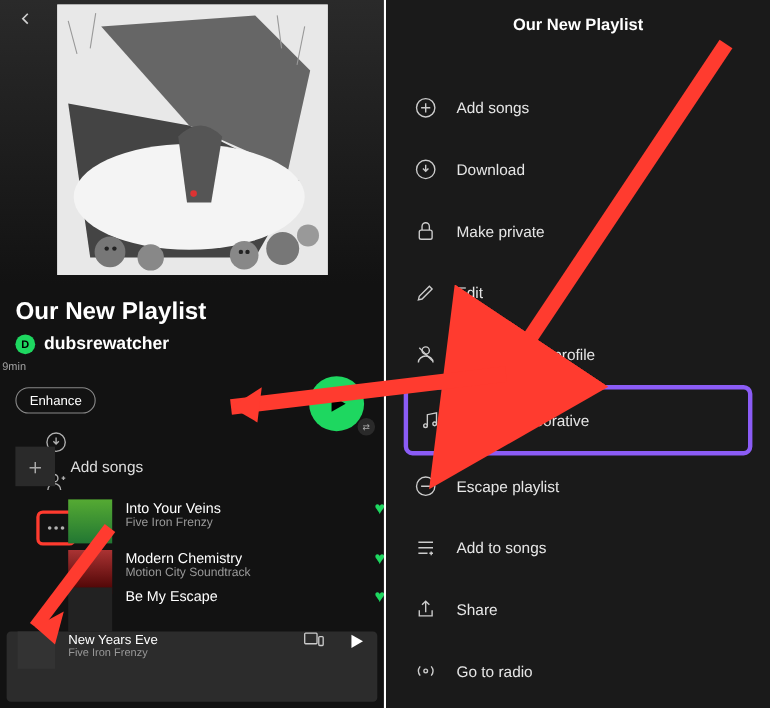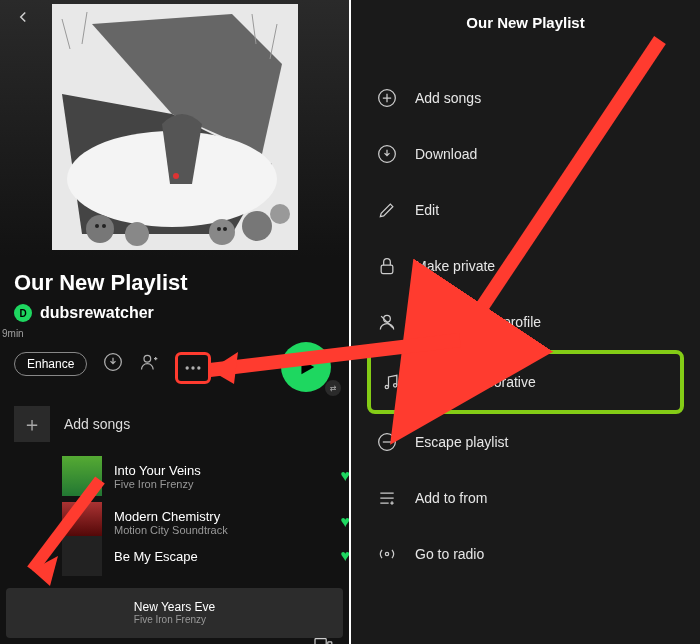--- a/index.html
+++ b/index.html
@@ -9,48 +9,48 @@
   .pane.right{left:351px;width:349px;background:#1a1a1a;}
   .divider{position:absolute;left:349px;top:0;width:2px;height:644px;background:#fff;}
   
   .back{position:absolute;left:14px;top:8px;color:#d0d0d0;}
   .art{position:absolute;left:50%;top:4px;transform:translateX(-50%);width:246px;height:246px;background:#ddd;}
   .title{position:absolute;left:14px;top:270px;font-size:22px;font-weight:700;}
   .byline{position:absolute;left:14px;top:304px;display:flex;align-items:center;gap:8px;}
   .avatar{width:18px;height:18px;border-radius:50%;background:#1ed760;color:#000;font-size:10px;font-weight:700;display:flex;align-items:center;justify-content:center;}
   .byline span.name{font-size:16px;font-weight:600;color:#fff;}
   .dur{position:absolute;left:2px;top:328px;font-size:10px;color:#a0a0a0;}
-  .controls{position:absolute;left:14px;top:352px;display:flex;align-items:flex-start;gap:16px;}
+  .controls{position:absolute;left:14px;top:352px;display:flex;align-items:center;gap:16px;flex-direction:column;}
   .pill{border:1px solid #888;border-radius:14px;padding:4px 12px;font-size:12px;color:#fff;}
   .ico{color:#b0b0b0;}
   .more-box{border:3px solid #ff3b2f;border-radius:6px;padding:3px 5px;}
   .playbtn{position:absolute;right:18px;top:342px;width:50px;height:50px;border-radius:50%;background:#1ed760;display:flex;align-items:center;justify-content:center;}
   .shuffle{position:absolute;right:8px;top:380px;width:16px;height:16px;border-radius:50%;background:#2a2a2a;display:flex;align-items:center;justify-content:center;font-size:8px;color:#aaa;}
   .addrow{position:absolute;left:14px;top:406px;display:flex;align-items:center;gap:14px;}
   .addsq{width:36px;height:36px;background:#2a2a2a;display:flex;align-items:center;justify-content:center;color:#aaa;font-size:20px;}
   .addrow .lbl{font-size:14px;color:#ddd;}
-  .track{position:absolute;left:14px;display:flex;align-items:center;gap:12px;width:320px;height:44px;padding-left:48px;}
+  .track{position:absolute;left:14px;display:flex;align-items:flex-start;gap:12px;width:320px;height:44px;padding-left:48px;}
   .thumb{width:40px;height:40px;background:#333;}
   .tmeta{flex:1;}
   .tname{font-size:13px;color:#fff;}
   .tart{font-size:11px;color:#999;}
   .heart{color:#1ed760;font-size:16px;margin-right:6px;}
   .tmore{color:#aaa;font-size:14px;}
-  .nowbar{position:absolute;left:6px;right:6px;bottom:6px;height:50px;background:#2c2c2c;border-radius:4px;display:flex;align-items:center;gap:12px;padding:0 10px;flex-direction:column;}
+  .nowbar{position:absolute;left:6px;right:6px;bottom:6px;height:64px;background:#2c2c2c;border-radius:4px;display:flex;gap:12px;padding:0 10px;}
   .nowbar .thumb{width:34px;height:34px;}
   .nowbar .tname{font-size:12px;}
   .nowbar .tart{font-size:10px;}
   .castico{color:#ccc;margin-left:auto;}
   .nowplay{color:#fff;margin-left:8px;}
   
   .menu-title{position:absolute;left:0;right:0;top:14px;text-align:center;font-size:15px;font-weight:600;}
   .menu{position:absolute;left:26px;right:26px;top:70px;}
   .mitem{display:flex;align-items:center;gap:16px;height:56px;font-size:14px;color:#e6e6e6;}
   .mico{width:22px;text-align:center;color:#ccc;}
-  .hibox{border:4px solid #84cc16;border-radius:8px;margin:0 -10px;padding:0 10px;text-align:right;}
+  .hibox{border:4px solid #8b5cf6;border-radius:8px;margin:0 -10px;padding:0 10px;text-align:right;}
   
   .arrow{position:absolute;pointer-events:none;}
   svg{display:block;}
   
   .art svg{width:100%;height:100%;}
 </style>
 </head>
 <body>
 
 <div class="stage">
@@ -197,33 +197,33 @@
             <svg width="20" height="20" viewBox="0 0 24 24" fill="none" stroke="currentColor" stroke-width="1.5">
               <circle cx="12" cy="12" r="10"></circle>
               <path d="M12 7v7M9 11l3 3 3-3"></path>
             </svg>
           </span>
         <span>Download</span>
       </div>
       <div class="mitem">
         <span class="mico">
             <svg width="20" height="20" viewBox="0 0 24 24" fill="none" stroke="currentColor" stroke-width="1.5">
-              <path d="M4 20l4-1 11-11-3-3L5 16l-1 4z"></path>
-            </svg>
-          </span>
-        <span>Edit</span>
-      </div>
-      <div class="mitem">
-        <span class="mico">
-            <svg width="20" height="20" viewBox="0 0 24 24" fill="none" stroke="currentColor" stroke-width="1.5">
               <rect x="5" y="11" width="14" height="10" rx="2"></rect>
               <path d="M8 11V7a4 4 0 018 0v4"></path>
             </svg>
           </span>
         <span>Make private</span>
+      </div>
+      <div class="mitem">
+        <span class="mico">
+            <svg width="20" height="20" viewBox="0 0 24 24" fill="none" stroke="currentColor" stroke-width="1.5">
+              <path d="M4 20l4-1 11-11-3-3L5 16l-1 4z"></path>
+            </svg>
+          </span>
+        <span>Edit</span>
       </div>
       <div class="mitem">
         <span class="mico">
             <svg width="20" height="20" viewBox="0 0 24 24" fill="none" stroke="currentColor" stroke-width="1.5">
               <circle cx="12" cy="8" r="4"></circle>
               <path d="M4 21c0-4 4-7 8-7s8 3 8 7"></path>
               <line x1="5" y1="5" x2="19" y2="19"></line>
             </svg>
           </span>
         <span>Remove from profile</span>
@@ -247,21 +247,30 @@
           </span>
         <span>Escape playlist</span>
       </div>
       <div class="mitem">
         <span class="mico">
             <svg width="20" height="20" viewBox="0 0 24 24" fill="none" stroke="currentColor" stroke-width="1.5">
               <path d="M4 6h16M4 12h16M4 18h10"></path>
               <path d="M18 16v4M16 18h4"></path>
             </svg>
           </span>
-        <span>Add to from</span>
+        <span>Add to songs</span>
+      </div>
+      <div class="mitem">
+        <span class="mico">
+            <svg width="20" height="20" viewBox="0 0 24 24" fill="none" stroke="currentColor" stroke-width="1.5">
+              <path d="M12 3v12M8 7l4-4 4 4"></path>
+              <path d="M5 13v6h14v-6"></path>
+            </svg>
+          </span>
+        <span>Share</span>
       </div>
       <div class="mitem">
         <span class="mico">
             <svg width="20" height="20" viewBox="0 0 24 24" fill="none" stroke="currentColor" stroke-width="1.5">
               <circle cx="12" cy="12" r="2"></circle>
               <path d="M6 7a8 8 0 000 10M18 7a8 8 0 010 10"></path>
             </svg>
           </span>
         <span>Go to radio</span>
       </div>

